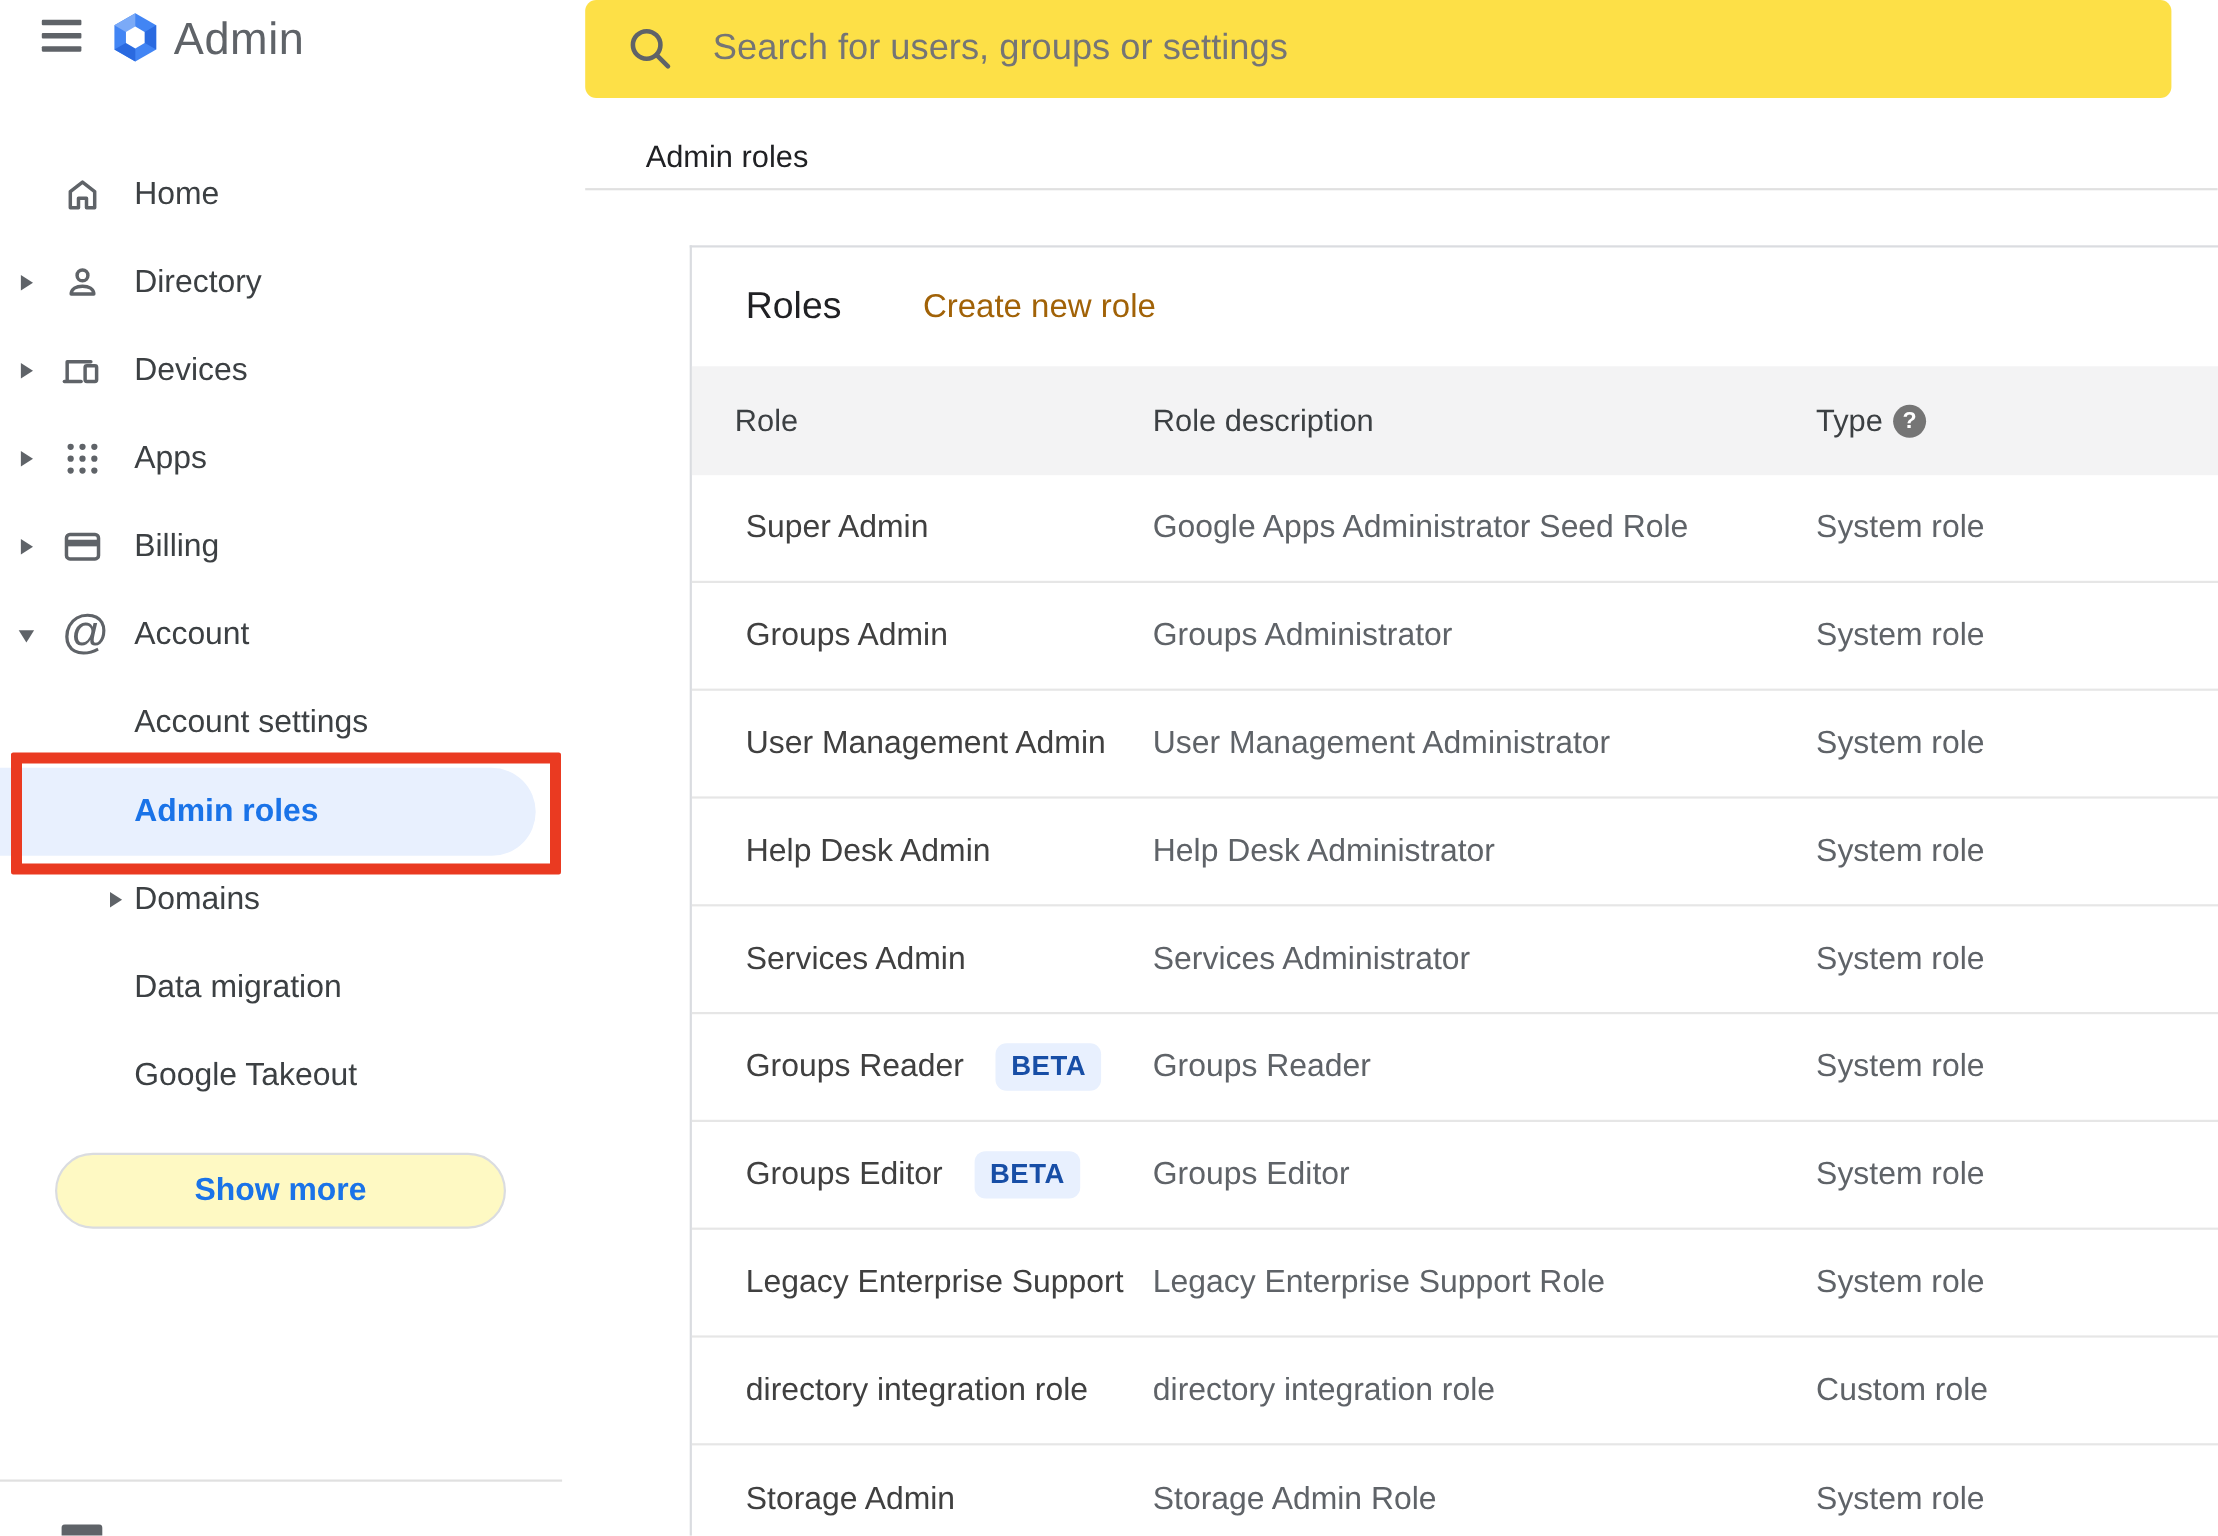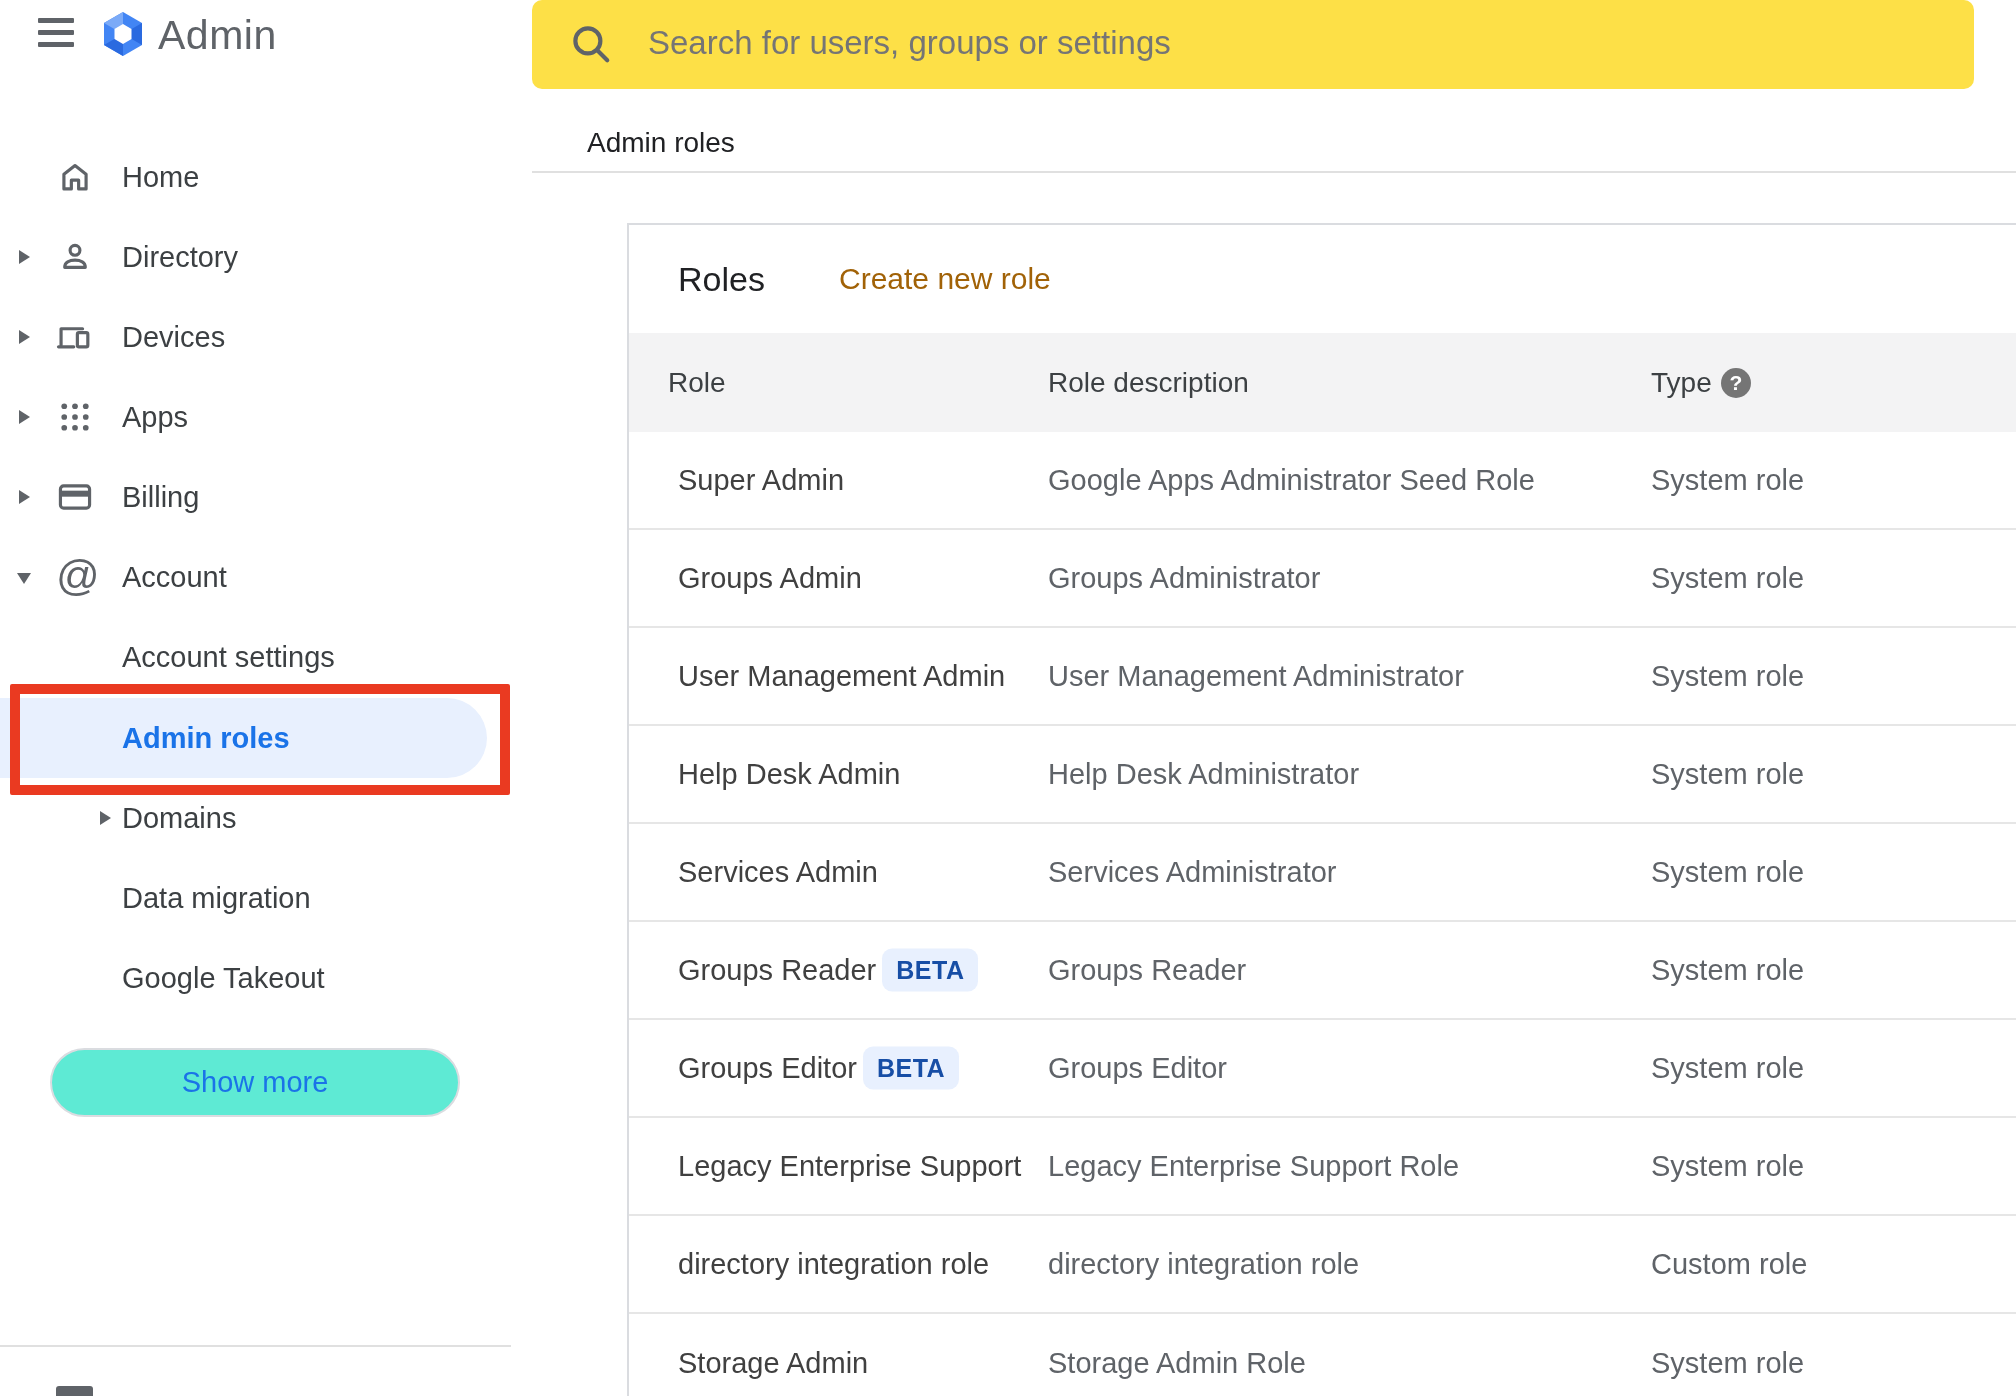--- a/index.html
+++ b/index.html
@@ -31,22 +31,22 @@
   .nav-icon { position:absolute; left:56px; top:21px; width:38px; height:38px; }
   .nav-icon svg { width:38px; height:38px; }
   .nav-icon.at-glyph { font-size:43px; color:#5f6368; line-height:38px; text-align:center; top:19px; }
   .nav-label { position:absolute; left:122px; top:50%; transform:translateY(-50%);
       font-size:29px; color:#3c4043; white-space:nowrap; }
   .nav-item.active .nav-label { color:#1a73e8; font-weight:700; }
   .active-pill { position:absolute; left:0; top:0; width:487px; height:80px;
       background:#e8f0fe; border-radius:0 40px 40px 0; }
   #annotation-box { left:10px; top:684px; width:500px; height:111px;
       border:10px solid #ea3a21; border-radius:2px; z-index:5; pointer-events:none; }
-  #show-more-btn { left:50px; top:1048px; width:410px; height:69px; background:#5eead4;
-      border:2px solid #dadce0; border-radius:36px; color:#1a73e8; font-size:29px; font-weight:400;
+  #show-more-btn { left:50px; top:1048px; width:410px; height:69px; background:#fef9c3;
+      border:2px solid #dadce0; border-radius:36px; color:#1a73e8; font-size:29px; font-weight:700;
       text-align:center; line-height:65px; cursor:pointer; }
   #sidebar-divider { left:0; top:1345px; width:511px; height:2px; background:#e0e0e0; }
   #partial-icon { left:56px; top:1386px; width:37px; height:10px; background:#5f6368; border-radius:3px 3px 0 0; }
 
   
   #card { left:627px; top:223px; width:1400px; height:1173px; background:#fff;
       border:2px solid #dadce0; border-bottom:none; }
   #card-titlebar { position:absolute; left:0; top:0; width:100%; height:108px; }
   #roles-title { position:absolute; left:49px; top:50%; transform:translateY(-50%);
       font-size:34px; font-weight:500; color:#202124; }
@@ -57,21 +57,21 @@
       font-size:28px; font-weight:500; color:#3c4043; }
   .col-role { left:39px; } .col-desc { left:419px; } .col-type { left:1022px; }
   #type-help { position:absolute; left:1092px; top:50%; transform:translateY(-50%);
       width:30px; height:30px; border-radius:50%; background:#757575; color:#fff;
       font-size:21px; font-weight:700; text-align:center; line-height:30px; cursor:pointer; }
   #rows { position:absolute; left:0; top:207px; width:100%; }
   .trow { position:relative; width:100%; height:98px; border-bottom:2px solid #e6e6e6; }
   .cell-role { position:absolute; left:49px; top:50%; transform:translateY(-50%);
       display:flex; align-items:center; }
   .role-link { font-size:29px; color:#404040; cursor:pointer; text-decoration:none; white-space:nowrap; }
-  .beta-badge { margin-left:6px; background:#e8f0fe; color:#174ea6; font-size:25px; font-weight:700;
+  .beta-badge { margin-left:29px; background:#e8f0fe; color:#174ea6; font-size:25px; font-weight:700;
       padding:7px 14px; border-radius:10px; letter-spacing:.5px; }
   .cell-desc { position:absolute; left:419px; top:50%; transform:translateY(-50%);
       font-size:29px; color:#5f6368; white-space:nowrap; }
   .cell-type { position:absolute; left:1022px; top:50%; transform:translateY(-50%);
       font-size:29px; color:#5f6368; white-space:nowrap; }
 
   .icon-stroke { fill:none; stroke:#5f6368; stroke-width:2; stroke-linejoin:round; stroke-linecap:round; }
 </style>
 </head>
 <body>

